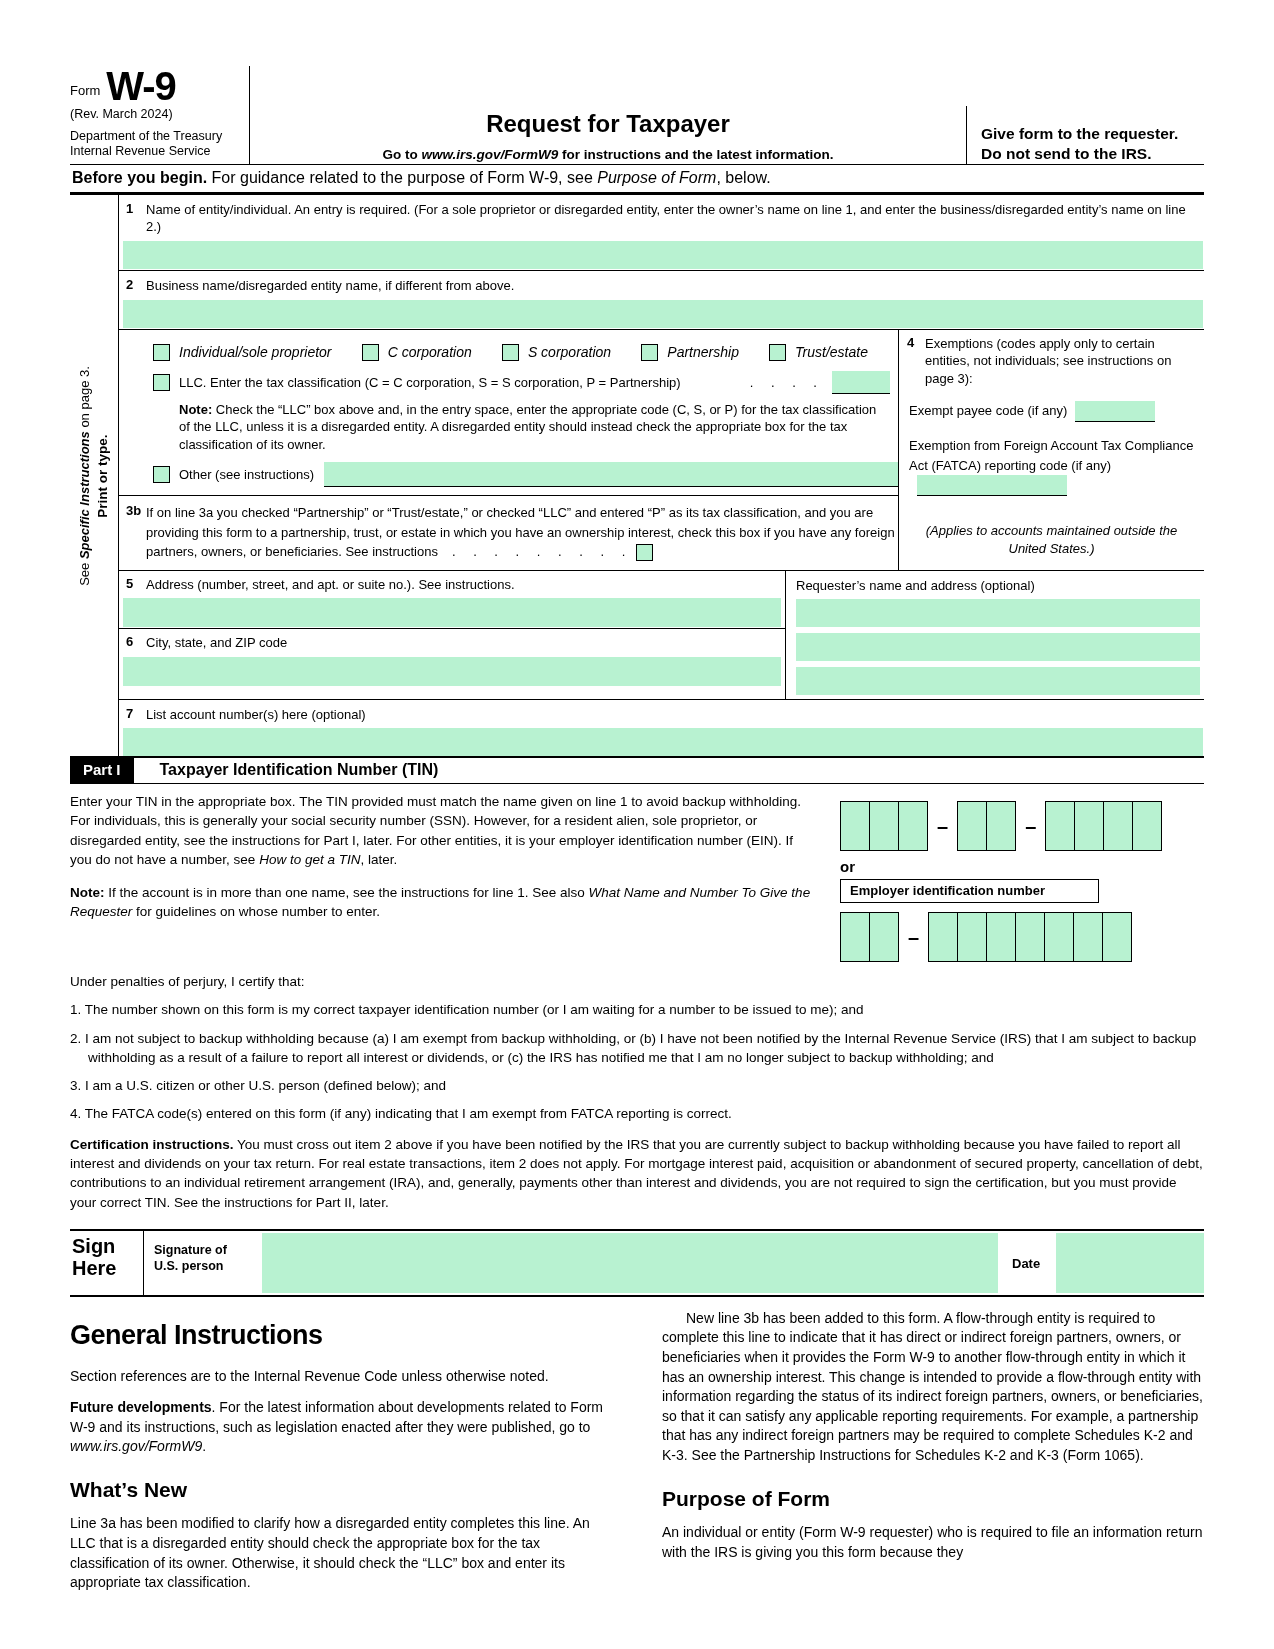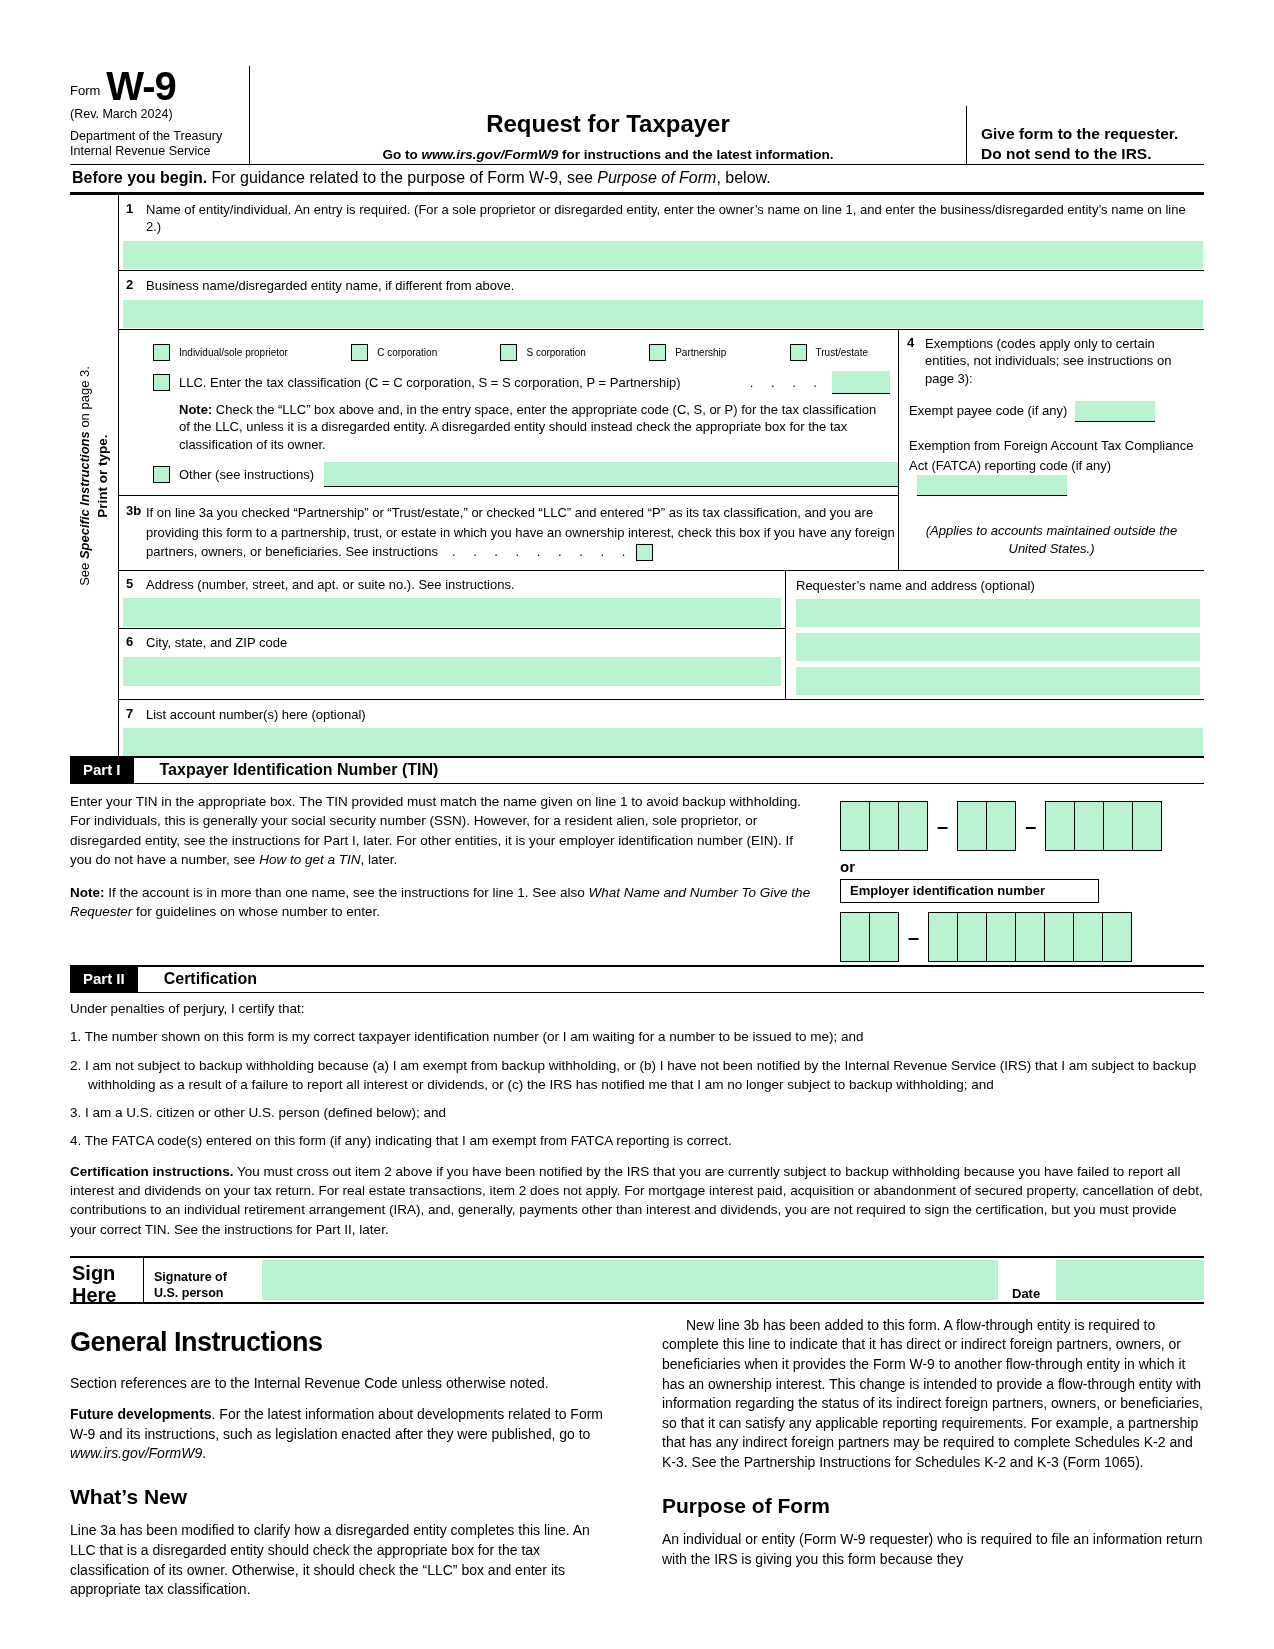--- a/index.html
+++ b/index.html
@@ -46,21 +46,21 @@
   .ltext { flex:1; font-size:13px; line-height:1.35; padding:3px 2px 0 0; }
   .bar { background:var(--green); height:28px; margin:5px 1px 1px 4px; }
 
   .split { display:flex; border-bottom:1px solid #000; }
   .left3 { flex:1; border-right:1px solid #000; }
   .block3a { border-bottom:1px solid #000; padding:2px 0 8px; }
   .block3b { padding:4px 0 8px; }
   .col4 { width:305px; padding:2px 0 6px 0; font-size:13px; }
 
   .cbrow { display:flex; justify-content:space-between; margin:12px 30px 4px 34px; align-items:center; }
-  .cbitem { display:flex; align-items:center; gap:9px; font-size:10px; }
+  .cbitem { display:flex; align-items:center; gap:9px; font-size:14px;font-style:italic; }
   .cb { display:inline-block; width:17px; height:17px; background:var(--green);
         border:1px solid #000; flex:none; vertical-align:middle; }
   .llcrow { display:flex; align-items:center; margin:10px 8px 2px 34px; font-size:13px; }
   .llcrow .cb { margin-right:9px; }
   .dots { word-spacing:12px; margin:0 4px 0 14px; letter-spacing:1px; }
   .llc-entry { display:inline-block; width:58px; height:23px; background:var(--green);
                border-bottom:1.5px solid #000; margin-left:10px; }
   .note3a { margin:7px 8px 2px 60px; font-size:13px; line-height:1.35; }
   .otherrow { display:flex; align-items:center; margin:9px 0 0 34px; font-size:13px; }
   .otherrow .cb { margin-right:9px; }
@@ -114,28 +114,28 @@
   .cells.ein { margin-bottom:0; }
 
   
   .p2body { font-size:13.5px; line-height:1.42; padding:6px 0 8px; }
   .p2body p { margin:0 0 9px; }
   .item { padding-left:18px; text-indent:-18px; }
   .certp { margin-top:12px !important; }
 
   
   .signrow { display:flex; border-top:2px solid #000; border-bottom:2.5px solid #000;
-             height:48px; align-items:stretch; }
+             height:68px; align-items:stretch; }
   .sign-here { width:74px; font-size:20px; font-weight:bold; line-height:1.1;
                padding:4px 0 0 2px; border-right:1px solid #000; }
   .sig-label { width:118px; font-size:12.5px; font-weight:bold; line-height:1.3;
                padding:11px 4px 0 10px; }
   .sig-field { flex:1; background:var(--green); margin:2px 14px 2px 0; }
   .date-label { width:44px; font-size:13px; font-weight:bold; display:flex;
-                align-items:flex-end; padding-bottom:1px; }
+                align-items:flex-end; padding-bottom:24px; }
   .date-field { width:148px; background:var(--green); margin:2px 0; }
 
   
   .gi { display:flex; gap:50px; padding-top:12px; }
   .gi-col { flex:1; font-size:14px; line-height:1.4; }
   .gi h1 { font-size:27px; margin:8px 0 12px; letter-spacing:-0.5px; }
   .gi h2 { font-size:21px; margin:18px 0 10px; }
   .gi p { margin:0 0 12px; }
   .indent { text-indent:24px; }
 </style>
@@ -338,24 +338,20 @@
             <span class="cell"></span>
             <span class="cell"></span>
             <span class="cell"></span>
             <span class="cell"></span>
             <span class="cell"></span>
           </span>
       </div>
     </div>
   </div>
 
-  <div class="part-hdr">
-    <div class="part-badge">Part II</div>
-    <div class="part-title">Certification</div>
-  </div>
 
   <div class="p2body">
     <p>Under penalties of perjury, I certify that:</p>
     <p class="item">1. The number shown on this form is my correct taxpayer identification number (or I am waiting for a number to be issued to me); and</p>
     <p class="item">2. I am not subject to backup withholding because (a) I am exempt from backup withholding, or (b) I have not been notified by the Internal Revenue Service (IRS) that I am subject to backup withholding as a result of a failure to report all interest or dividends, or (c) the IRS has notified me that I am no longer subject to backup withholding; and</p>
     <p class="item">3. I am a U.S. citizen or other U.S. person (defined below); and</p>
     <p class="item">4. The FATCA code(s) entered on this form (if any) indicating that I am exempt from FATCA reporting is correct.</p>
     <p class="certp"><b>Certification instructions.</b><span> You must cross out item 2 above if you have been notified by the IRS that you are currently subject to backup withholding because you have failed to report all interest and dividends on your tax return. For real estate transactions, item 2 does not apply. For mortgage interest paid, acquisition or abandonment of secured property, cancellation of debt, contributions to an individual retirement arrangement (IRA), and, generally, payments other than interest and dividends, you are not required to sign the certification, but you must provide your correct TIN. See the instructions for Part II, later.</span></p>
   </div>
 

